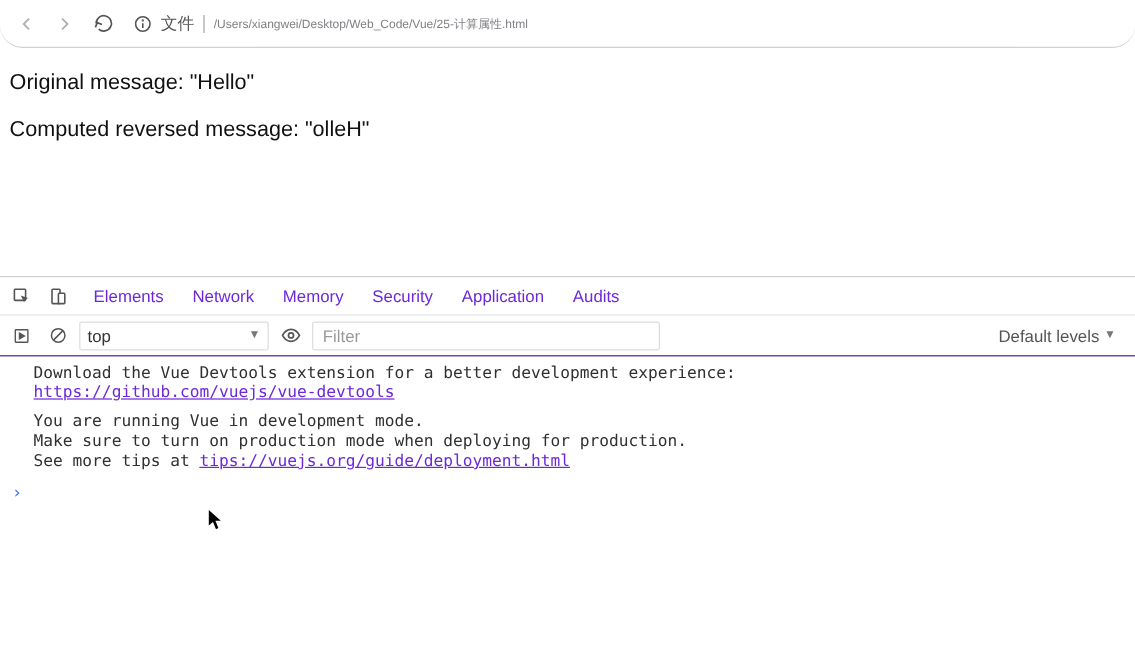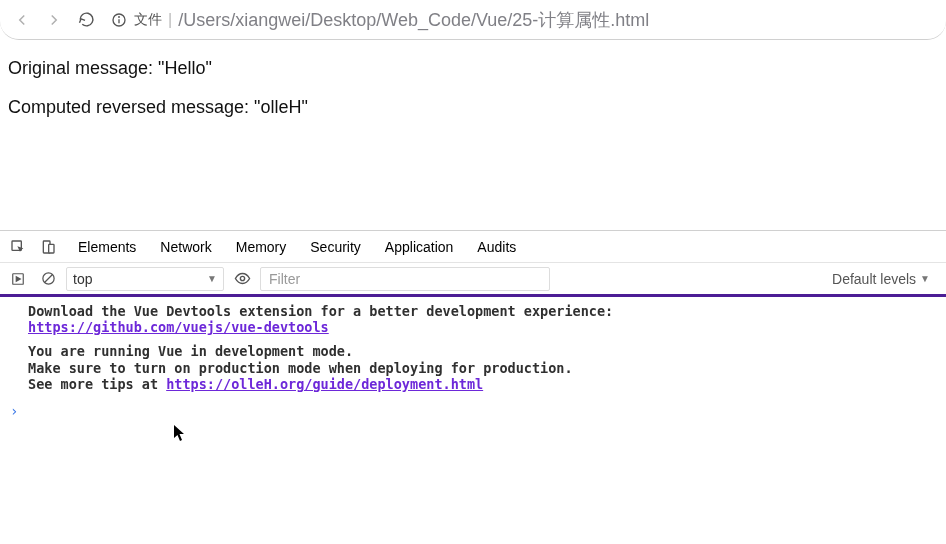--- a/index.html
+++ b/index.html
@@ -6,44 +6,44 @@
   body { font-family: -apple-system, BlinkMacSystemFont, "Segoe UI", Arial, sans-serif; width: 946px; height: 544px; overflow: hidden; background: #fff; }
 
   
   .toolbar { height: 40px; display: flex; align-items: center; padding: 0 8px; border-bottom: 1px solid #d0d0d0; background: #fff; gap: 4px; border-radius: 19px; }
   .nav-btn { width: 28px; height: 28px; display: inline-flex; align-items: center; justify-content: center; border: none; background: transparent; color: #555; cursor: pointer; border-radius: 14px; }
   .nav-btn.disabled { color: #b0b0b0; cursor: default; }
   .addr-wrap { flex: 1; display: flex; align-items: center; height: 28px; margin-left: 6px; border-radius: 14px; }
   .info-icon { width: 18px; height: 18px; display: inline-flex; align-items: center; justify-content: center; color: #555; margin-right: 6px; }
   .addr-label { color: #555; font-size: 14px; }
   .addr-sep { margin: 0 6px; color: #bbb; }
-  .addr-path { color: #808086; font-size: 18px; }
+  .addr-path { color: #808086; font-size: 10px; }
 
   
   .page { padding: 18px 8px 10px; }
   .line { font-size: 18px; color: #111; margin-bottom: 18px; }
 
   
   .devtools { position: absolute; left: 0; right: 0; bottom: 0; top: 230px; border-top: 1px solid #d0d0d0; background: #fff; display: flex; flex-direction: column; }
   .dt-tabs { height: 32px; display: flex; align-items: center; padding: 0 6px; border-bottom: 1px solid #e4e4e4; }
   .dt-ic { width: 24px; height: 24px; display: inline-flex; align-items: center; justify-content: center; color: #555; margin-right: 6px; cursor: pointer; }
-  .dt-tab { padding: 0 12px; height: 100%; display: inline-flex; align-items: center; font-size: 14px; color: #000000; cursor: pointer; }
+  .dt-tab { padding: 0 12px; height: 100%; display: inline-flex; align-items: center; font-size: 14px; color: #6d28d9; cursor: pointer; }
   .dt-tab.active { color: #333; border-bottom: 2px solid #1a73e8; }
 
-  .dt-bar { height: 34px; display: flex; align-items: center; padding: 0 6px; border-bottom: 3px solid #4c1d95; gap: 6px; justify-content: space-between; }
+  .dt-bar { height: 34px; display: flex; align-items: center; padding: 0 6px; border-bottom: 1px solid #4c1d95; gap: 6px; justify-content: space-between; }
   .dt-bar-ic { width: 24px; height: 24px; display: inline-flex; align-items: center; justify-content: center; color: #555; cursor: pointer; }
   .dt-sel { width: 158px; height: 24px; display: flex; align-items: center; justify-content: space-between; border: 1px solid #ddd; border-radius: 2px; padding: 0 6px; font-size: 14px; color: #333; cursor: pointer; }
   .chev { color: #777; font-size: 10px; }
   .dt-filter { flex: 0 0 290px; height: 24px; border: 1px solid #ddd; border-radius: 2px; padding: 0 8px; font-size: 14px; color: #333; }
   .dt-filter::placeholder { color: #999; }
   .spacer { flex: 1; }
   .dt-levels { display: flex; align-items: center; gap: 4px; font-size: 14px; color: #555; cursor: pointer; margin-right: 10px; }
 
   .dt-log { flex: 1; padding: 6px 8px 6px 28px; font-family: Menlo, Consolas, monospace; font-size: 13.5px; line-height: 1.2; color: #303030; overflow: auto; }
-  .dt-msg { white-space: pre-wrap; margin-bottom: 8px; font-weight: bold; }
+  .dt-msg { white-space: pre-wrap; margin-bottom: 8px; }
   .dt-link { text-decoration: underline; color: #6d28d9; }
   .prompt { position: absolute; left: 10px; color: #3b78e7; font-size: 14px; margin-top: 3px; }
 
   .cursor { position: absolute; pointer-events: none; }
 </style>
 </head>
 <body>
 
 <div class="toolbar">
   <button class="nav-btn disabled">
@@ -132,20 +132,20 @@
     <div class="dt-levels">
       <span>Default levels</span>
       <span class="chev">▼</span>
     </div>
   </div>
 
   <div class="dt-log">
     <div class="dt-msg"><span>Download the Vue Devtools extension for a better development experience: </span><br><a href="#" class="dt-link">https://github.com/vuejs/vue-devtools</a></div>
     <div class="dt-msg"><span style="white-space:pre;">You are running Vue in development mode.
 Make sure to turn on production mode when deploying for production.
-See more tips at </span><a href="#" class="dt-link">https://olleH.org/guide/deployment.html</a></div>
+See more tips at </span><a href="#" class="dt-link">tips://vuejs.org/guide/deployment.html</a></div>
     <span class="prompt">›</span>
   </div>
 </div>
 
 <svg class="cursor" style="left:173px; top:424px;" width="14" height="18" viewBox="0 0 14 18">
     <path d="M1 1 L1 14 L4.5 11 L7 17 L9 16 L6.5 10 L11 10 Z" fill="#000"></path>
   </svg>
 
 </body></html>

